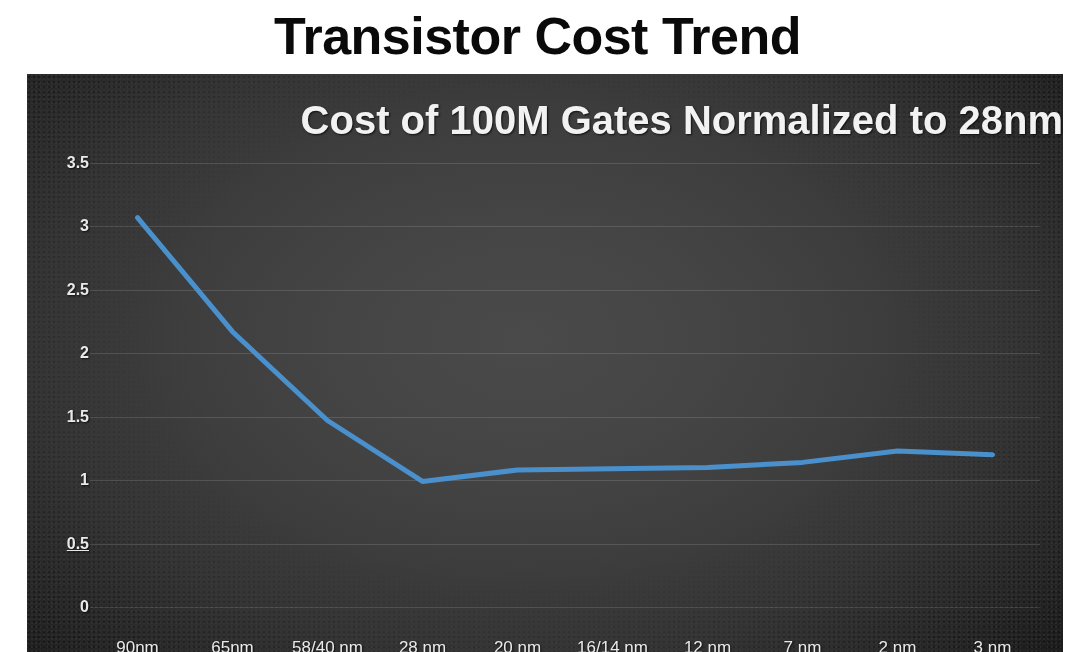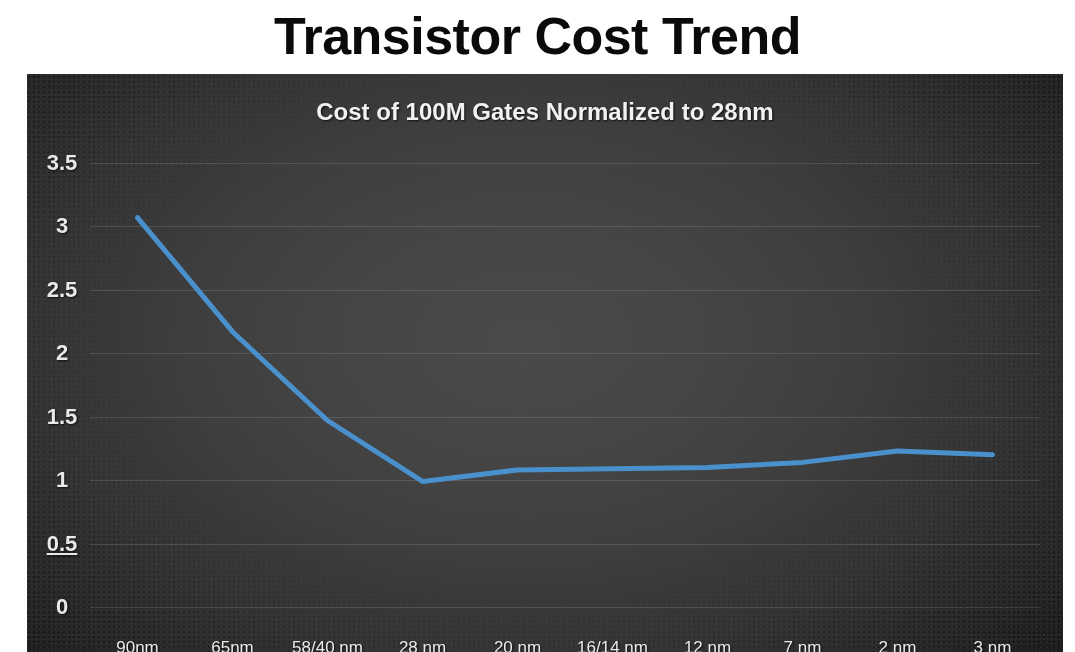--- a/index.html
+++ b/index.html
@@ -61,22 +61,22 @@
     -webkit-mask-image: radial-gradient(ellipse 62% 72% at 48% 46%, transparent 58%, #000 100%);
     mask-image: radial-gradient(ellipse 62% 72% at 48% 46%, transparent 58%, #000 100%);
     pointer-events: none;
   }
 
   
   #chart-title {
     position: absolute;
     left: 0; top: 24px;
     width: 1036px;
-    text-align: center;
-    font-size: 24px;
+    text-align: right;
+    font-size: 40px;
     font-weight: bold;
     color: #f2f2f2;
     text-shadow: 1px 1px 2px rgba(0,0,0,0.75);
     white-space: nowrap;
     z-index: 5;
   }
 
   
   #plot {
     position: absolute;
@@ -90,22 +90,22 @@
     position: absolute;
     left: 0; width: 950px; height: 1px;
     background: rgba(255,255,255,0.13);
   }
   #plot-svg { position: absolute; left: 0; top: 0; overflow: visible; }
 
   .ytick {
     position: absolute;
     right: 0;
     width: 54px;
-    text-align: center;
-    font-size: 22px;
+    text-align: right;
+    font-size: 16px;
     font-weight: bold;
     color: #e9e9e9;
     text-shadow: 1px 1px 2px rgba(0,0,0,0.7);
     transform: translateY(-50%);
     z-index: 4;
     white-space: nowrap;
   }
   #ytick-layer {
     position: absolute;
     left: 0px; top: 89px;

